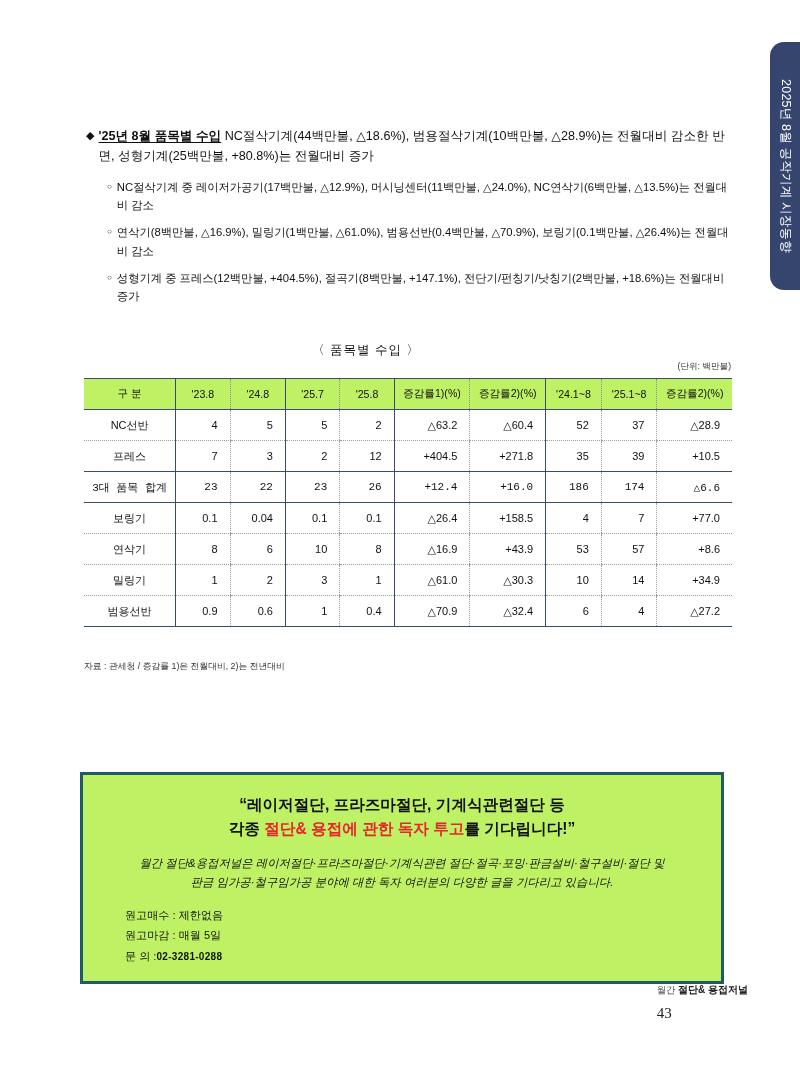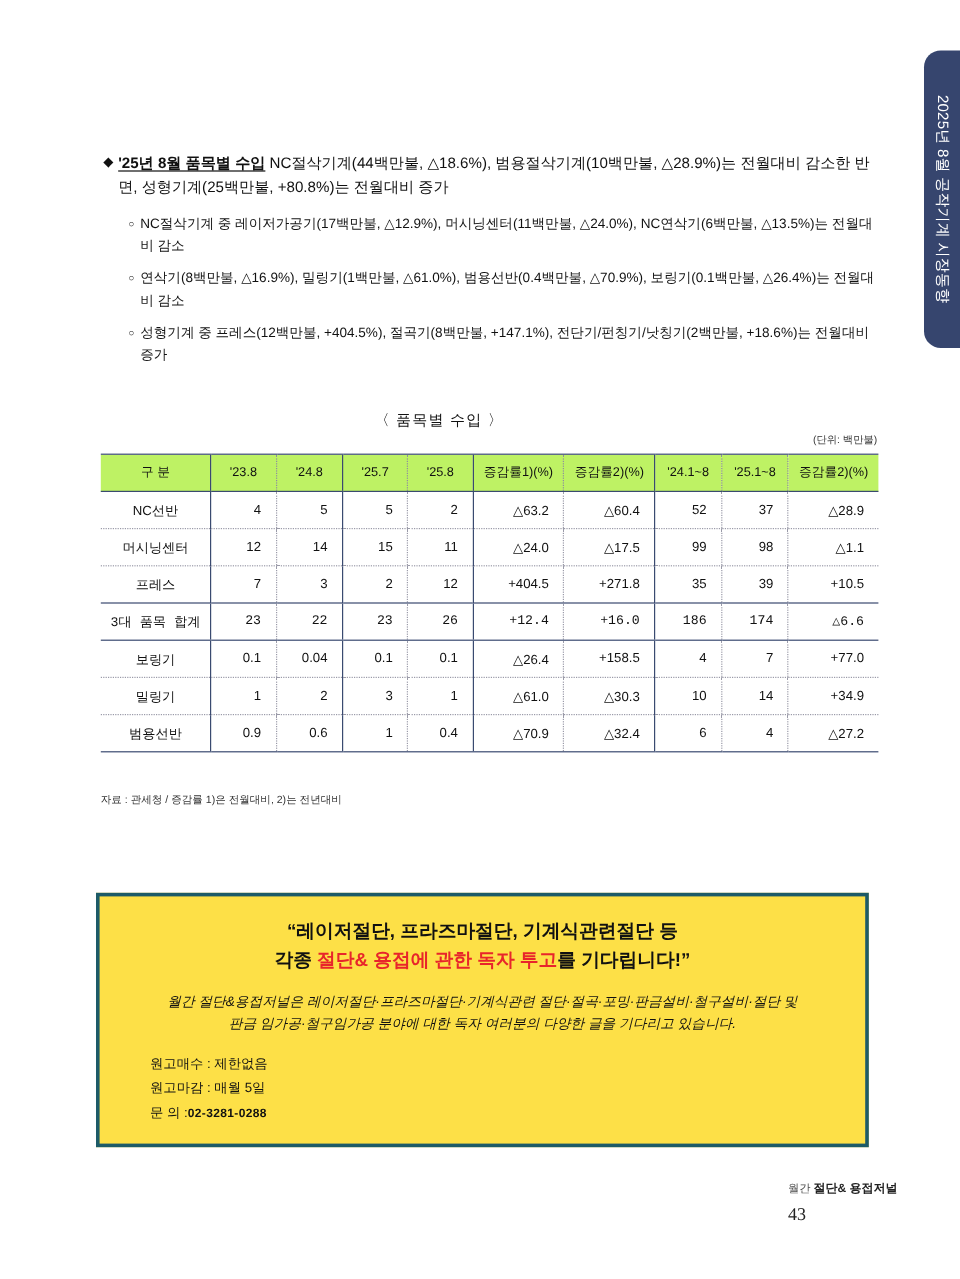--- a/index.html
+++ b/index.html
@@ -181,26 +181,26 @@
     left: 84px;
     top: 661px;
     font-size: 8.8px;
     color: #333;
   }
 
   
   .ann-box {
     position: absolute;
     left: 80px;
-    top: 744px;
+    top: 772px;
     width: 644px;
     height: 212px;
     border: 3px solid #1d5b68;
     box-sizing: border-box;
-    background: #fde047;
+    background: #bef264;
   }
   .ann-head {
     margin-top: 18px;
     text-align: center;
     font-size: 15.6px;
     font-weight: bold;
     line-height: 1.55;
     color: #111;
   }
   .ann-head .accent { color: #e8252b; }
@@ -328,32 +328,20 @@
         <td class="dotsep">5</td>
         <td class="grp-sep">5</td>
         <td class="dotsep">2</td>
         <td class="grp-sep">△63.2</td>
         <td class="dotsep">△60.4</td>
         <td class="grp-sep">52</td>
         <td class="dotsep">37</td>
         <td class="dotsep">△28.9</td>
       </tr>
       <tr>
-        <td class="label">머시닝센터</td>
-        <td class="grp-sep">12</td>
-        <td class="dotsep">14</td>
-        <td class="grp-sep">15</td>
-        <td class="dotsep">11</td>
-        <td class="grp-sep">△24.0</td>
-        <td class="dotsep">△17.5</td>
-        <td class="grp-sep">99</td>
-        <td class="dotsep">98</td>
-        <td class="dotsep">△1.1</td>
-      </tr>
-      <tr>
         <td class="label">프레스</td>
         <td class="grp-sep">7</td>
         <td class="dotsep">3</td>
         <td class="grp-sep">2</td>
         <td class="dotsep">12</td>
         <td class="grp-sep">+404.5</td>
         <td class="dotsep">+271.8</td>
         <td class="grp-sep">35</td>
         <td class="dotsep">39</td>
         <td class="dotsep">+10.5</td>
@@ -376,20 +364,32 @@
         <td class="dotsep">0.04</td>
         <td class="grp-sep">0.1</td>
         <td class="dotsep">0.1</td>
         <td class="grp-sep">△26.4</td>
         <td class="dotsep">+158.5</td>
         <td class="grp-sep">4</td>
         <td class="dotsep">7</td>
         <td class="dotsep">+77.0</td>
       </tr>
       <tr>
+        <td class="label">연삭기</td>
+        <td class="grp-sep">8</td>
+        <td class="dotsep">6</td>
+        <td class="grp-sep">10</td>
+        <td class="dotsep">8</td>
+        <td class="grp-sep">△16.9</td>
+        <td class="dotsep">+43.9</td>
+        <td class="grp-sep">53</td>
+        <td class="dotsep">57</td>
+        <td class="dotsep">+8.6</td>
+      </tr>
+      <tr>
         <td class="label">밀링기</td>
         <td class="grp-sep">1</td>
         <td class="dotsep">2</td>
         <td class="grp-sep">3</td>
         <td class="dotsep">1</td>
         <td class="grp-sep">△61.0</td>
         <td class="dotsep">△30.3</td>
         <td class="grp-sep">10</td>
         <td class="dotsep">14</td>
         <td class="dotsep">+34.9</td>

